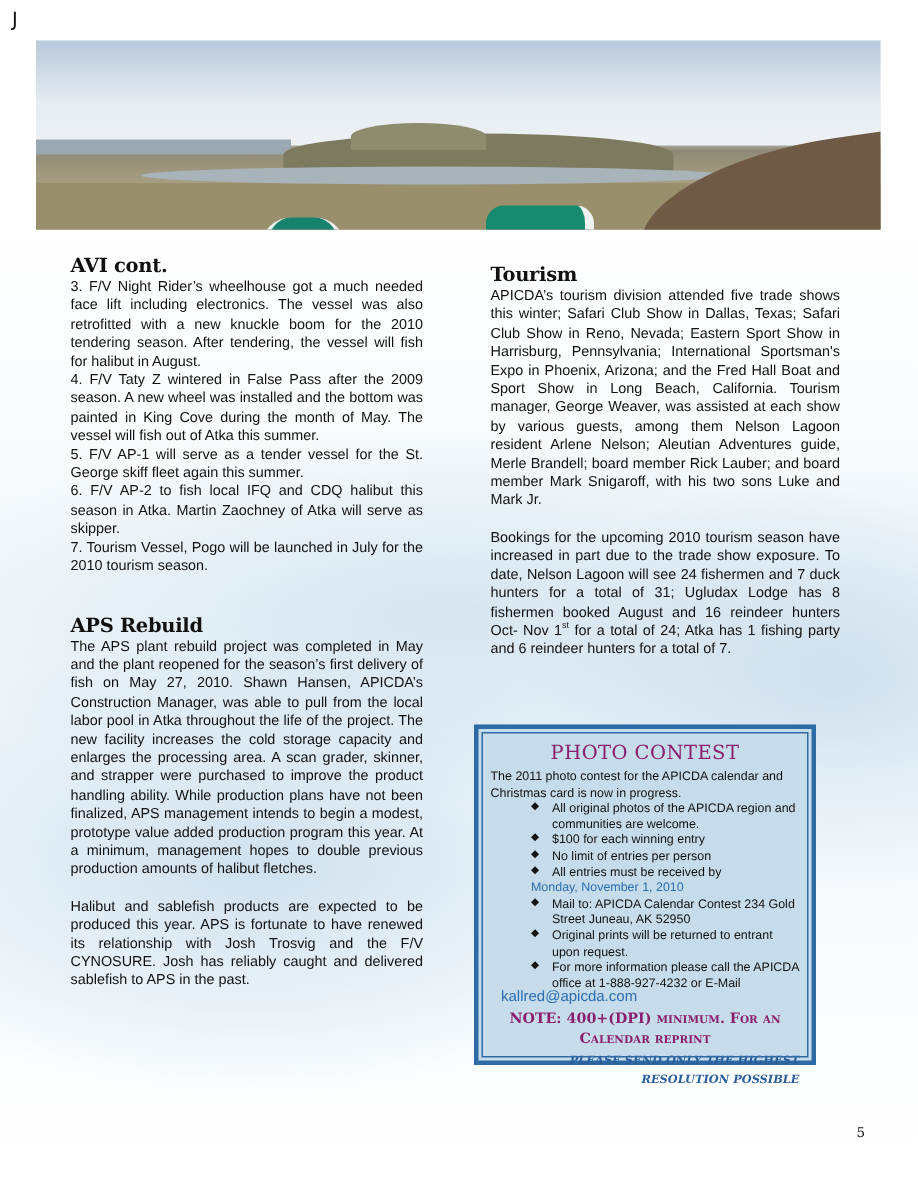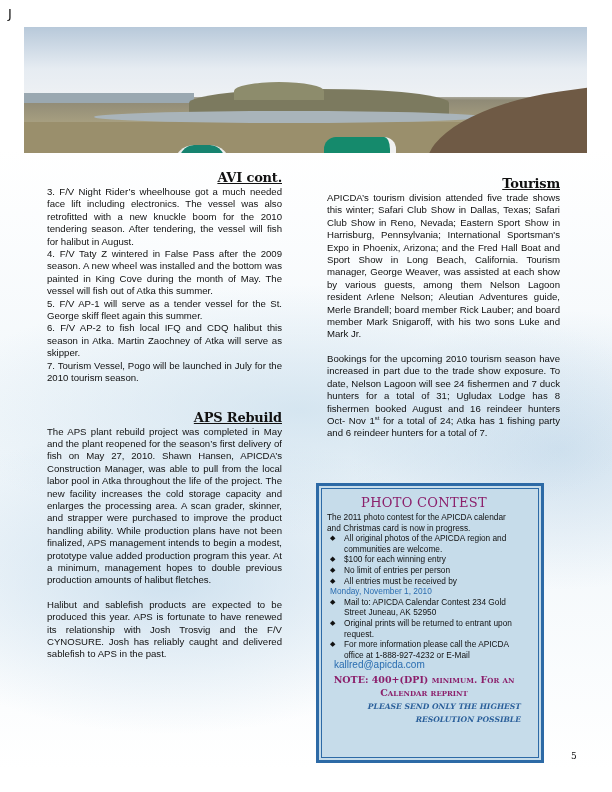--- a/index.html
+++ b/index.html
@@ -34,41 +34,41 @@
   .photo .tundra { position: absolute; left: 0; top: 95px; width: 100%; height: 40px; background: #9a8f6c; }
   .photo .slope { position: absolute; left: 400px; top: 70px; width: 200px; height: 80px; background: #6f5a45; border-radius: 70% 0 0 0; transform: rotate(-8deg); }
   .photo .tent1 { position: absolute; left: 150px; top: 118px; width: 48px; height: 30px; background: #17836f; border-radius: 20px 20px 0 0; border-left: 4px solid #eee; border-right: 4px solid #eee; }
   .photo .tent2 { position: absolute; left: 300px; top: 110px; width: 66px; height: 24px; background: #158a6c; border-radius: 12px 12px 0 0; border-right: 6px solid #f1f1f1; }
 
   .col { position: absolute; z-index: 2; }
   .col-left { left: 47px; top: 170px; width: 235px; }
   .col-right { left: 327px; top: 176px; width: 233px; }
   h2 {
     font-family: "DejaVu Serif", serif; font-weight: bold; font-size: 13px;
-    text-align: right; margin: 0 0 1px 0; color: #111; letter-spacing: -0.2px; text-decoration: underline;
+    text-align: left; margin: 0 0 1px 0; color: #111; letter-spacing: -0.2px;
   }
   p {
     margin: 0; font-size: 9.6px; line-height: 12.4px; text-align: justify;
   }
   p.gap { margin-top: 12px; }
   .aps-title { margin-top: 25px; }
   sup { font-size: 6px; line-height: 0; }
 
   .contest {
-    position: absolute; left: 316px; top: 483px; width: 228px; height: 280px; z-index: 3;
+    position: absolute; left: 316px; top: 483px; width: 228px; height: 227px; z-index: 3;
     border: 3px solid #2d6aa6; outline: 1px solid #2d6aa6; outline-offset: -6px;
-    background: #c6dcea; padding: 7px 20px 0 8px; box-sizing: border-box;
+    background: #c6dcea; padding: 7px 8px 0 8px; box-sizing: border-box;
   }
   .contest h3 {
     font-family: "DejaVu Serif", serif; font-weight: normal; font-size: 13px;
     color: #8b1f6b; text-align: center; margin: 2px 0 2px 0; letter-spacing: 0.3px;
   }
   .contest .intro { font-size: 8.3px; line-height: 10.6px; text-align: left; }
   .contest ul { list-style: none; margin: 0; padding: 0; }
-  .contest li { position: relative; padding-left: 17px; font-size: 8.3px; line-height: 10.6px; }
+  .contest li { position: relative; padding-left: 17px; font-size: 8.3px; line-height: 10.6px; margin-left: 24px; }
   .contest li .bullet { position: absolute; left: 3px; top: 0; font-size: 7px; }
   .contest .blue { color: #2a6db0; display: block; margin-left: -14px; }
   .contest .link-line { color: #2a6db0; font-size: 10px; line-height: 10.6px; padding-left: 7px; }
   .contest .note {
     font-family: "DejaVu Serif", serif; color: #8b1f6b; text-align: center;
     font-size: 9.5px; line-height: 13px; font-weight: bold; margin-top: 2px; font-variant: small-caps;
   }
   .contest .resolution {
     font-family: "DejaVu Serif", serif; color: #2a5f9a; font-style: italic; font-weight: bold;
     text-align: right; font-size: 7.6px; line-height: 13px; text-transform: uppercase; margin-top: 1px;

